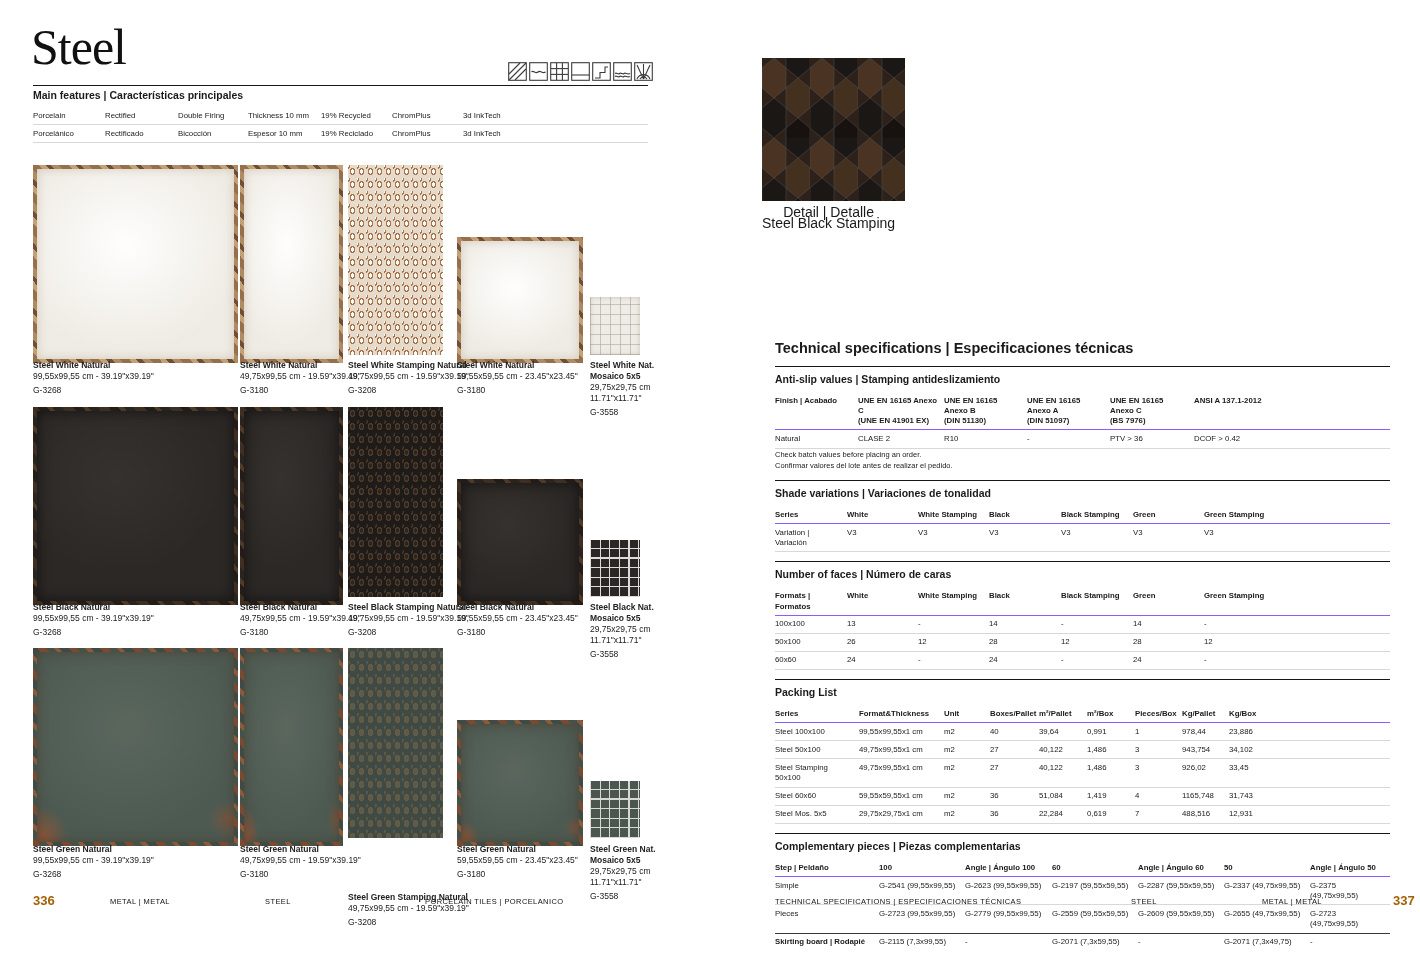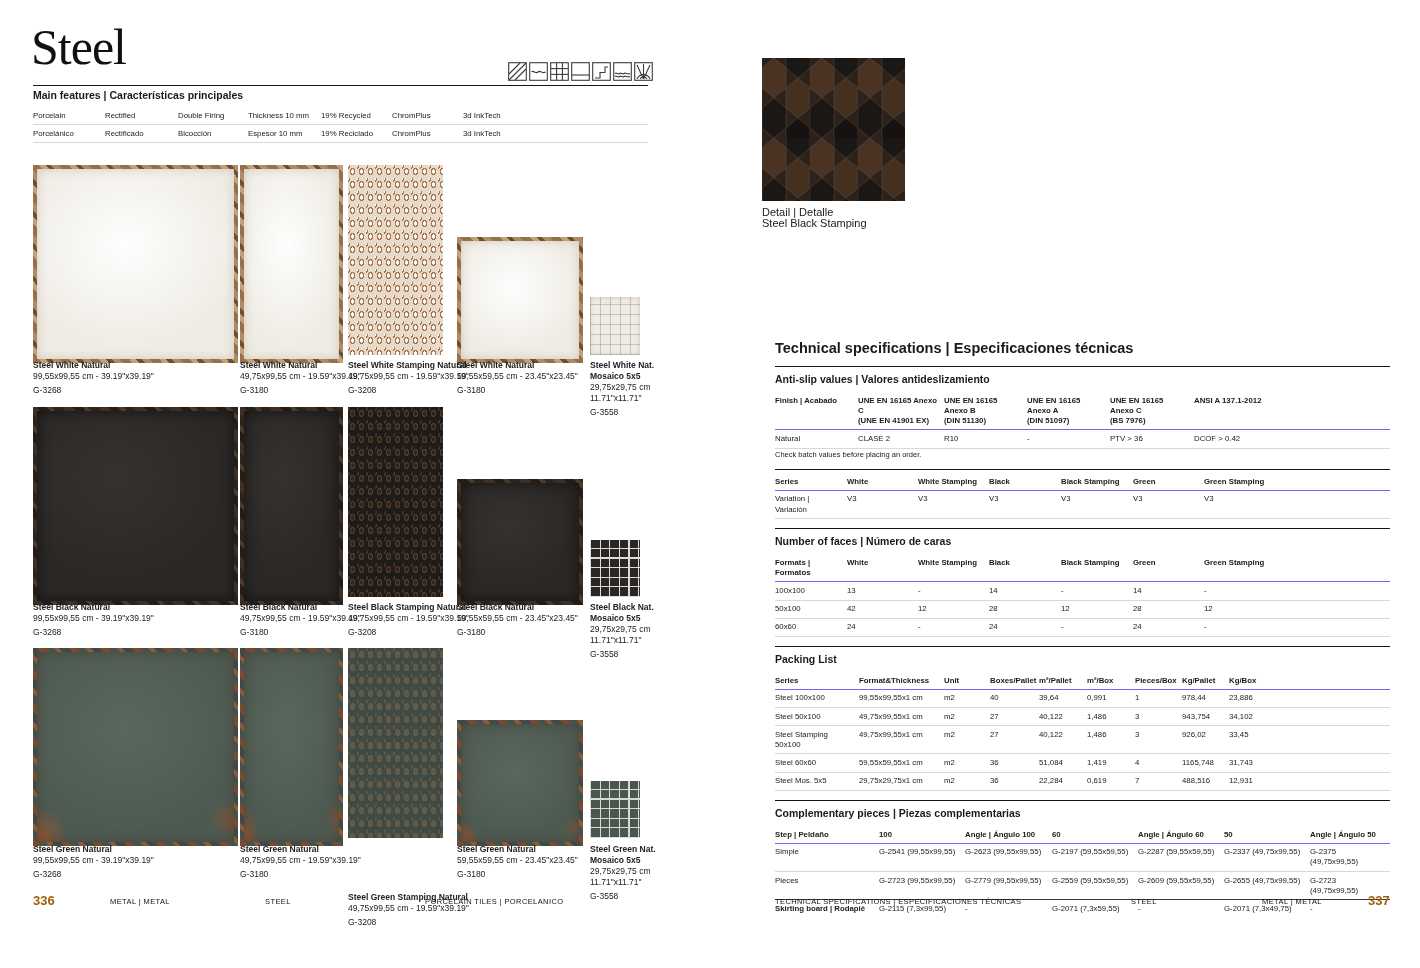--- a/index.html
+++ b/index.html
@@ -108,21 +108,21 @@
   .cap-name{font-weight:600;}
   .cap-code{font-weight:400;margin-top:3px;}
 
   
   .footer-label{position:absolute;top:897px;font-size:7.5px;letter-spacing:.4px;color:#111;}
   .footer-page{position:absolute;top:893px;font-size:13px;font-weight:bold;color:#a16207;}
 
   
   #page-right{position:absolute;left:710px;top:0;width:710px;height:968px;}
   .detail-img{position:absolute;left:52px;top:58px;width:143px;height:143px;}
-  .detail-cap{position:absolute;left:52px;top:207px;font-size:11px;line-height:11px;}
+  .detail-cap{position:absolute;left:52px;top:207px;font-size:14px;line-height:11px;text-align:center;}
 
   #rp-content{position:absolute;left:65px;top:340px;width:615px;}
   #rp-content h2{font-size:14.5px;font-weight:bold;margin:0 0 10px 0;}
   .hrule{border-top:1.2px solid #161616;}
   .sec{padding:5px 0 9px 0;}
   .sec + .sec{border-top:1.2px solid #161616;}
   .sec-title{font-size:10.5px;font-weight:bold;margin:1px 0 9px 0;}
   .spec-table .t-row{display:grid;border-bottom:1px solid #d8d8d8;}
   .spec-table .t-cell{font-size:7.8px;line-height:1.3;padding:3.5px 6px 3.5px 0;white-space:pre-line;}
   .spec-table .t-head{border-bottom:1px solid #8b5cf6;}
@@ -351,21 +351,21 @@
   <div class="detail-cap">
     <div>Detail | Detalle</div>
     <div>Steel Black Stamping</div>
   </div>
 
   <div id="rp-content">
     <h2>Technical specifications | Especificaciones técnicas</h2>
     <div class="hrule"></div>
 
     <div class="sec">
-      <div class="sec-title">Anti-slip values | Valores antideslizamiento</div>
+      <div class="sec-title">Anti-slip values | Stamping antideslizamiento</div>
       <div class="spec-table t-anti">
           <div class="t-row t-head">
             <div class="t-cell">Finish | Acabado</div>
             <div class="t-cell">UNE EN 16165 Anexo C
 (UNE EN 41901 EX)</div>
             <div class="t-cell">UNE EN 16165 Anexo B
 (DIN 51130)</div>
             <div class="t-cell">UNE EN 16165 Anexo A
 (DIN 51097)</div>
             <div class="t-cell">UNE EN 16165 Anexo C
@@ -376,24 +376,26 @@
             <div class="t-cell">Natural</div>
             <div class="t-cell">CLASE 2</div>
             <div class="t-cell">R10</div>
             <div class="t-cell">-</div>
             <div class="t-cell">PTV &gt; 36</div>
             <div class="t-cell">DCOF &gt; 0.42</div>
           </div>
         </div>
       <div class="small-note">
         <div>Check batch values before placing an order.</div>
+        <div>Confirmar valores del lote antes de realizar el pedido.</div>
       </div>
     </div>
 
     <div class="sec">
+      <div class="sec-title">Shade variations | Variaciones de tonalidad</div>
       <div class="spec-table t-7">
           <div class="t-row t-head">
             <div class="t-cell">Series</div>
             <div class="t-cell">White</div>
             <div class="t-cell">White Stamping</div>
             <div class="t-cell">Black</div>
             <div class="t-cell">Black Stamping</div>
             <div class="t-cell">Green</div>
             <div class="t-cell">Green Stamping</div>
           </div>
@@ -425,21 +427,21 @@
             <div class="t-cell">100x100</div>
             <div class="t-cell">13</div>
             <div class="t-cell">-</div>
             <div class="t-cell">14</div>
             <div class="t-cell">-</div>
             <div class="t-cell">14</div>
             <div class="t-cell">-</div>
           </div>
           <div class="t-row">
             <div class="t-cell">50x100</div>
-            <div class="t-cell">42</div>
+            <div class="t-cell">26</div>
             <div class="t-cell">12</div>
             <div class="t-cell">28</div>
             <div class="t-cell">12</div>
             <div class="t-cell">28</div>
             <div class="t-cell">12</div>
           </div>
           <div class="t-row">
             <div class="t-cell">60x60</div>
             <div class="t-cell">24</div>
             <div class="t-cell">-</div>
@@ -564,14 +566,14 @@
           </div>
         </div>
 
     </div>
 
   </div>
 
   <div class="footer-label" style="left:65px">TECHNICAL SPECIFICATIONS | ESPECIFICACIONES TÉCNICAS</div>
   <div class="footer-label" style="left:421px">STEEL</div>
   <div class="footer-label" style="left:552px">METAL | METAL</div>
-  <div class="footer-page" style="left:658px">337</div>
+  <div class="footer-page" style="left:683px">337</div>
 </div>
 
 </body></html>

